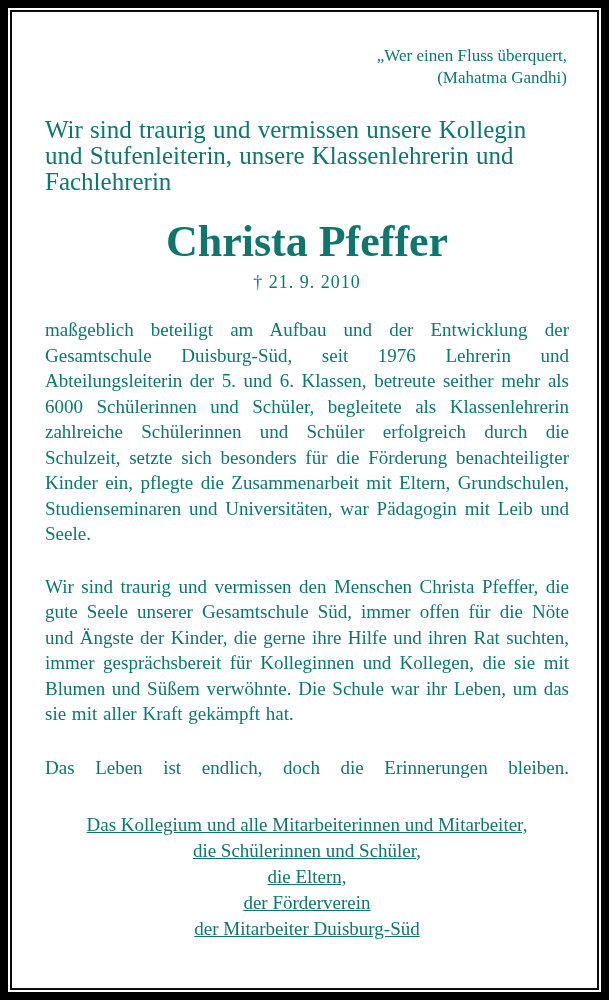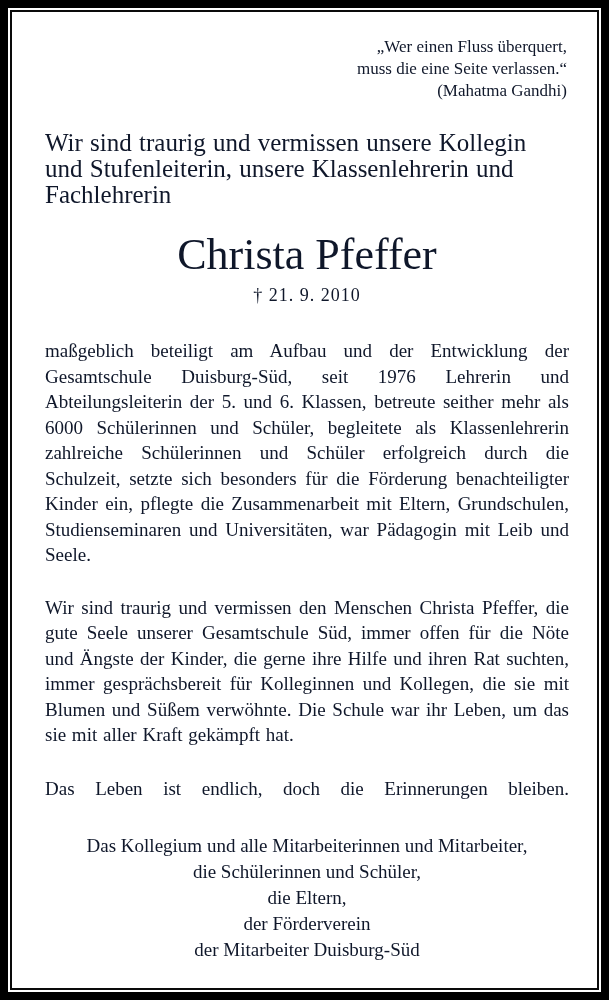--- a/index.html
+++ b/index.html
@@ -12,24 +12,24 @@
     height: 1000px;
     box-sizing: border-box;
     border: 8px solid #000000;
     background: #ffffff;
     padding: 2px;
   }
   .inner-frame {
     box-sizing: border-box;
     height: 100%;
     border: 2px solid #0a0a0a;
-    padding: 24px 28px 16px 33px;
+    padding: 33px 28px 16px 33px;
     overflow: hidden;
     font-family: "Liberation Serif", serif;
-    color: #0f172a;
+    color: #0f766e;
   }
   .quote-block {
     text-align: right;
     font-size: 17px;
     line-height: 22px;
     margin-right: 2px;
   }
   .quote-line { white-space: nowrap; }
   .quote-attribution { white-space: nowrap; }
   .intro {
@@ -37,60 +37,60 @@
     font-size: 25px;
     line-height: 26px;
     text-align: left;
     word-spacing: 1px;
   }
   .deceased-name {
     margin-top: 22px;
     text-align: center;
     font-size: 44px;
     line-height: 50px;
-    font-weight: normal;
+    font-weight: bold;
   }
   .death-date {
     margin-top: 4px;
     text-align: center;
     font-size: 18px;
     line-height: 22px;
     letter-spacing: 1px;
   }
   .body-paragraph {
     font-size: 19px;
     line-height: 25.5px;
     text-align: justify;
     word-spacing: 1px;
   }
-  .para-1 { margin-top: 32px; }
+  .para-1 { margin-top: 24px; }
   .para-2 { margin-top: 27px; }
   .closing-line {
     margin-top: 28px;
     font-size: 19px;
     line-height: 25px;
     text-align: justify;
     text-align-last: justify;
   }
   .signatories {
     margin-top: 32px;
     text-align: center;
     font-size: 19px;
     line-height: 26px;
+    text-decoration: underline;
   }
 </style>
 </head>
 <body>
 
 <div class="sheet">
   <div class="inner-frame">
 
     <div class="quote-block">
       <div class="quote-line">„Wer einen Fluss überquert,</div>
-      <div class="quote-line">muss die eine Seite verlassen.“</div>
       <div class="quote-attribution">(Mahatma Gandhi)</div>
     </div>
 
     <div class="intro">Wir sind traurig und vermissen unsere Kollegin und Stufenleiterin, unsere Klassenlehrerin und Fachlehrerin</div>
 
     <div class="deceased-name">Christa Pfeffer</div>
 
     <div class="death-date">† 21. 9. 2010</div>
 
     <div class="body-paragraph para-1">maßgeblich beteiligt am Aufbau und der Entwicklung der Gesamtschule Duisburg-Süd, seit 1976 Lehrerin und Abteilungsleiterin der 5. und 6. Klassen, betreute seither mehr als 6000 Schülerinnen und Schüler, begleitete als Klassenlehrerin zahlreiche Schülerinnen und Schüler erfolgreich durch die Schulzeit, setzte sich besonders für die Förderung benachteiligter Kinder ein, pflegte die Zusammenarbeit mit Eltern, Grundschulen, Studienseminaren und Universitäten, war Pädagogin mit Leib und Seele.</div>

